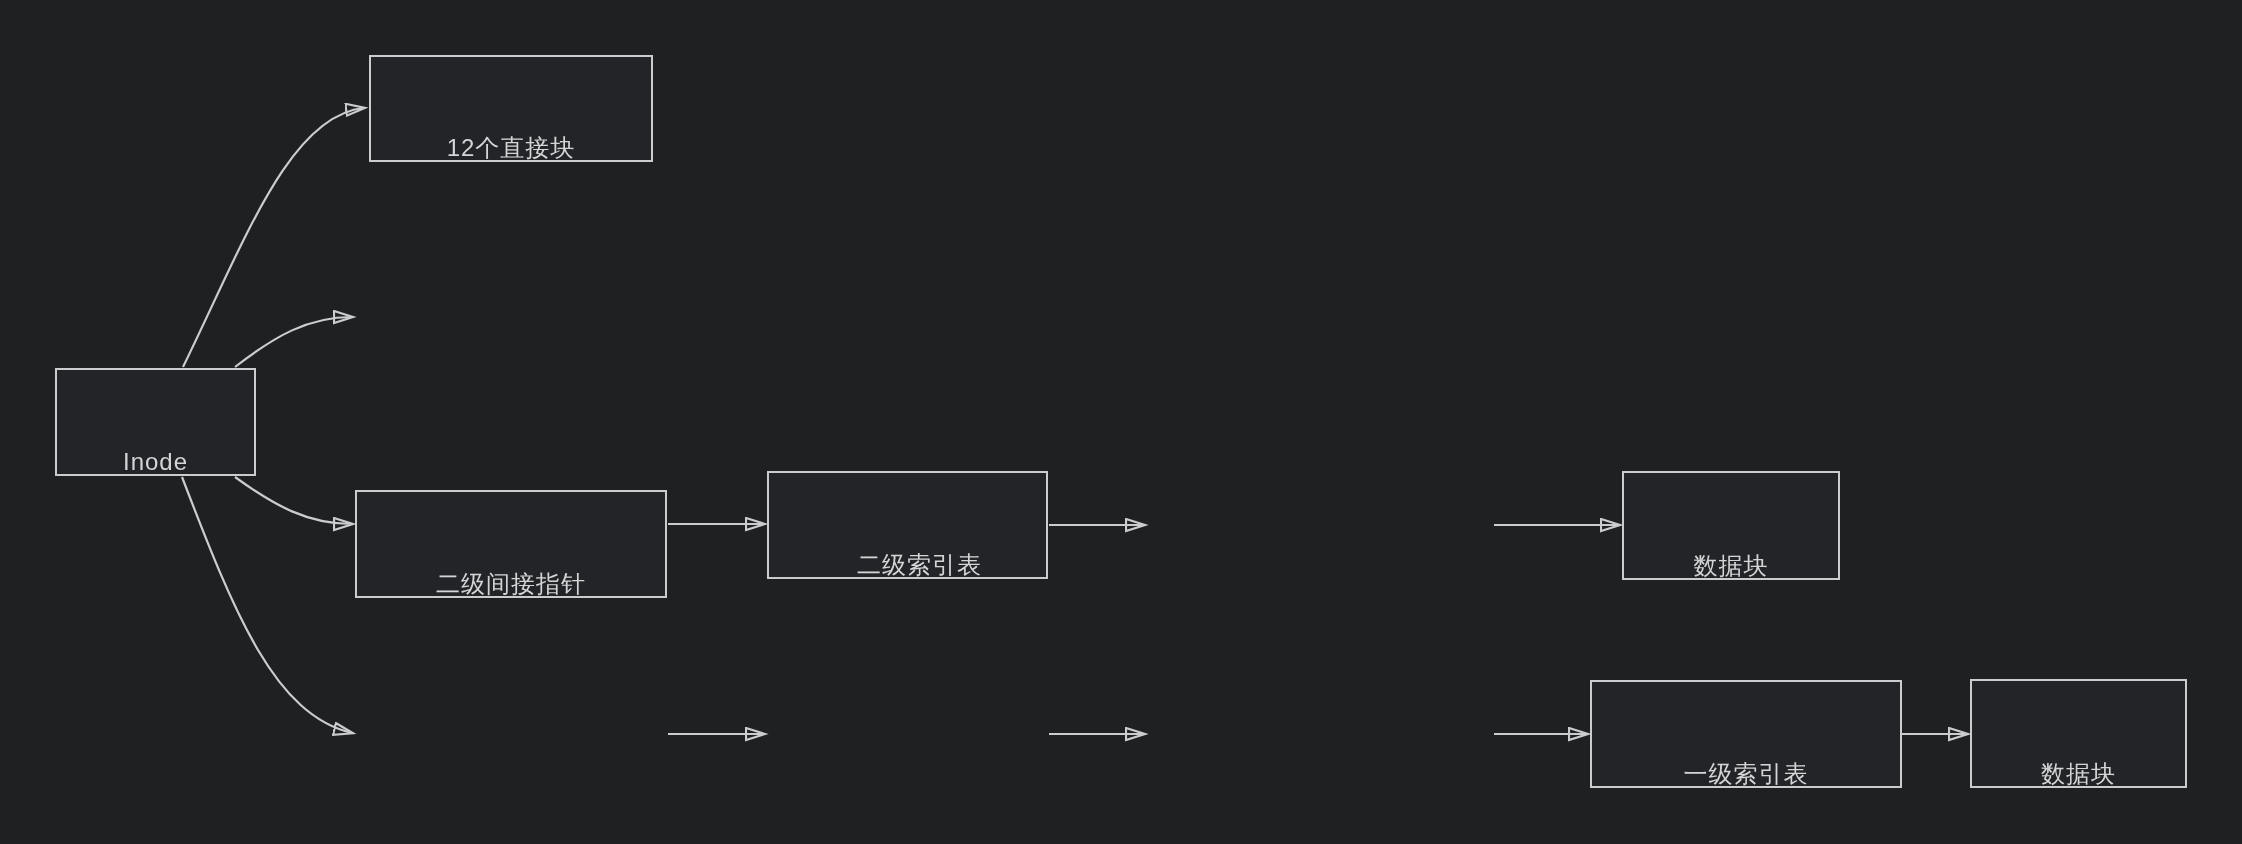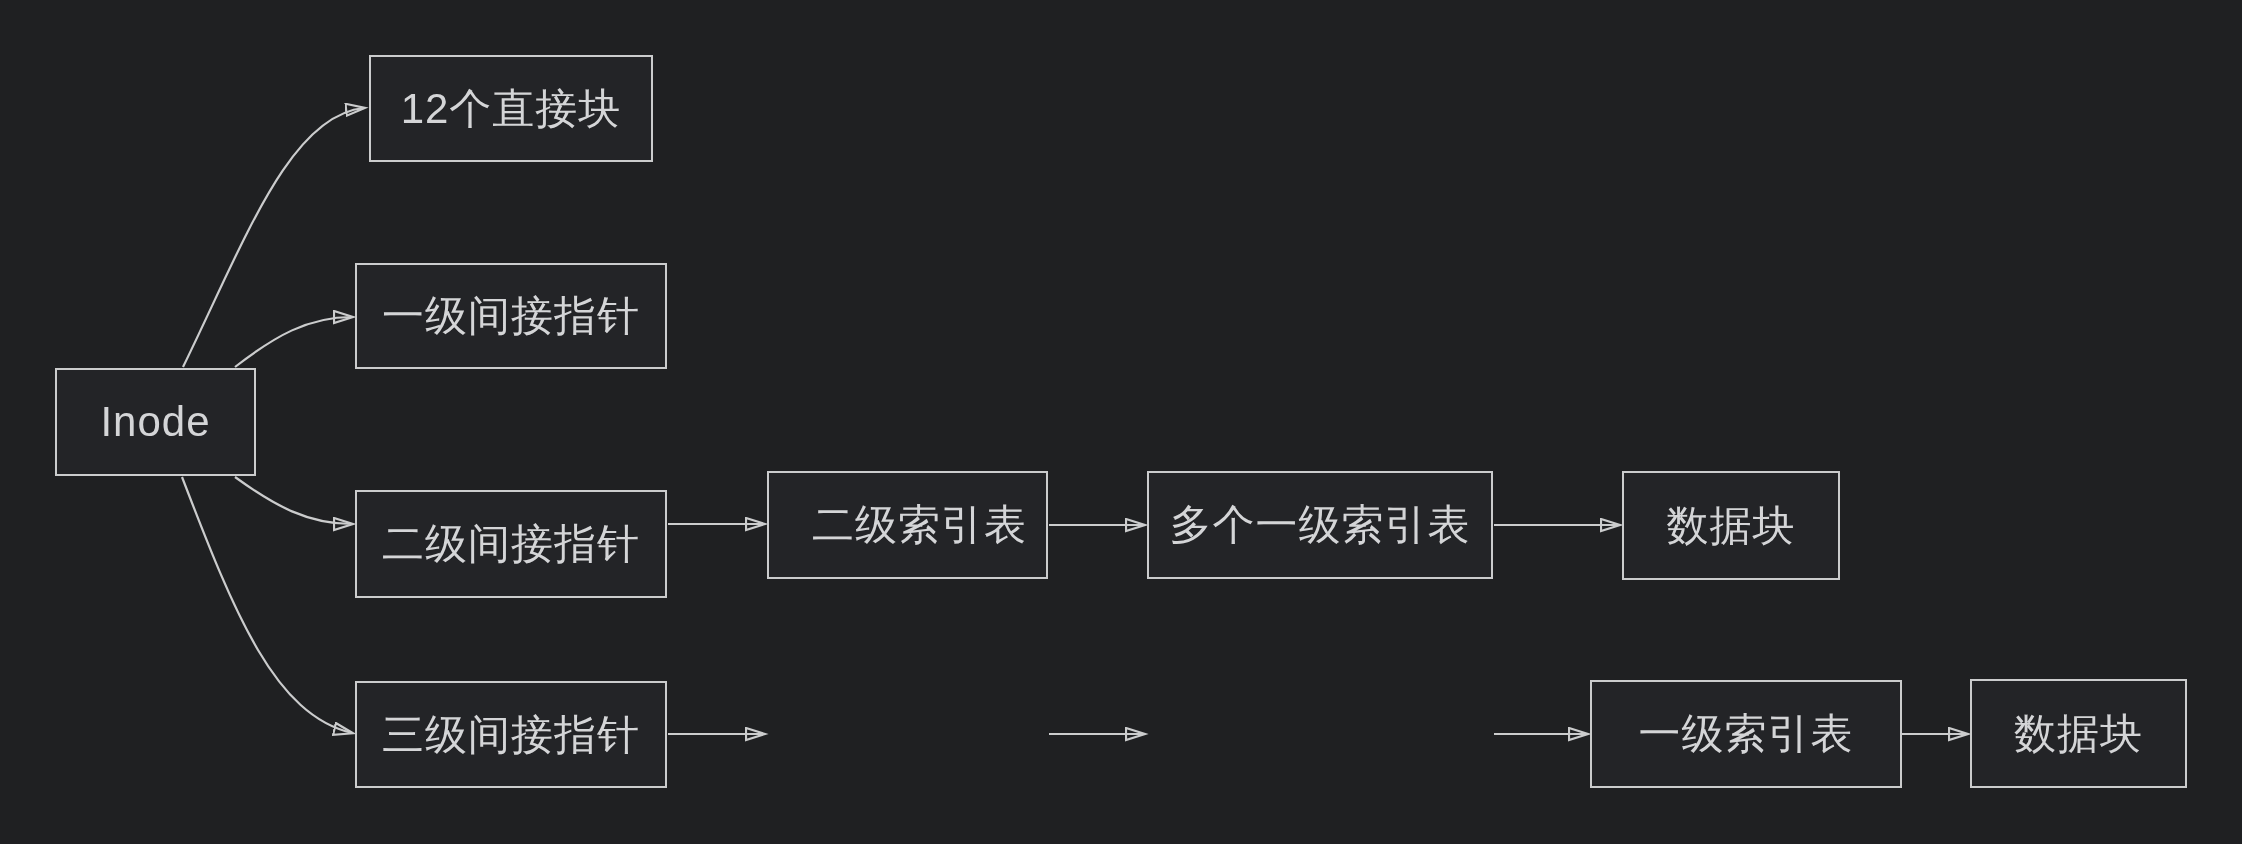--- a/index.html
+++ b/index.html
@@ -29,23 +29,23 @@
     stroke:var(--connector);
     stroke-width:2.2;
   }
   .node{
     position:absolute;
     box-sizing:border-box;
     background:var(--node-fill);
     border:2px solid var(--node-border);
     color:var(--text);
     display:flex;
-    align-items:center;
+    align-items:flex-end;
     justify-content:center;
-    font-size:42px;
+    font-size:24px;
     letter-spacing:1px;
     white-space:nowrap;
     line-height:1;
   }
   
   .n-inode              {left:55px;   top:368px; width:201px; height:108px;}
   .n-direct             {left:369px;  top:55px;  width:284px; height:107px;}
   .n-single-ptr         {left:355px;  top:263px; width:312px; height:106px;}
   .n-double-ptr         {left:355px;  top:470px; width:312px; height:108px;margin-top:20px;}
   .n-double-index       {left:767px;  top:471px; width:281px; height:108px;padding-left:24px;}
@@ -82,43 +82,34 @@
   </svg>
 
   <div class="node n-inode">
     <span>Inode</span>
   </div>
 
   <div class="node n-direct">
     <span>12个直接块</span>
   </div>
 
-  <div class="node n-single-ptr">
-    <span>一级间接指针</span>
-  </div>
 
   <div class="node n-double-ptr">
     <span>二级间接指针</span>
   </div>
 
   <div class="node n-double-index">
     <span>二级索引表</span>
   </div>
 
-  <div class="node n-multi-single-index">
-    <span>多个一级索引表</span>
-  </div>
 
   <div class="node n-data-block-1">
     <span>数据块</span>
   </div>
 
-  <div class="node n-triple-ptr">
-    <span>三级间接指针</span>
-  </div>
 
 
 
   <div class="node n-single-index">
     <span>一级索引表</span>
   </div>
 
   <div class="node n-data-block-2">
     <span>数据块</span>
   </div>

